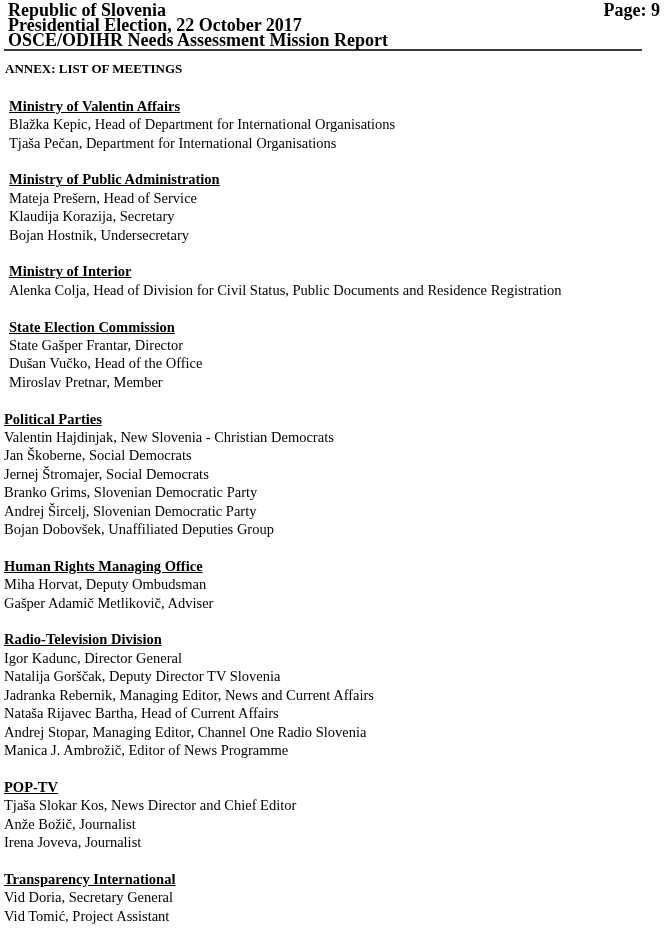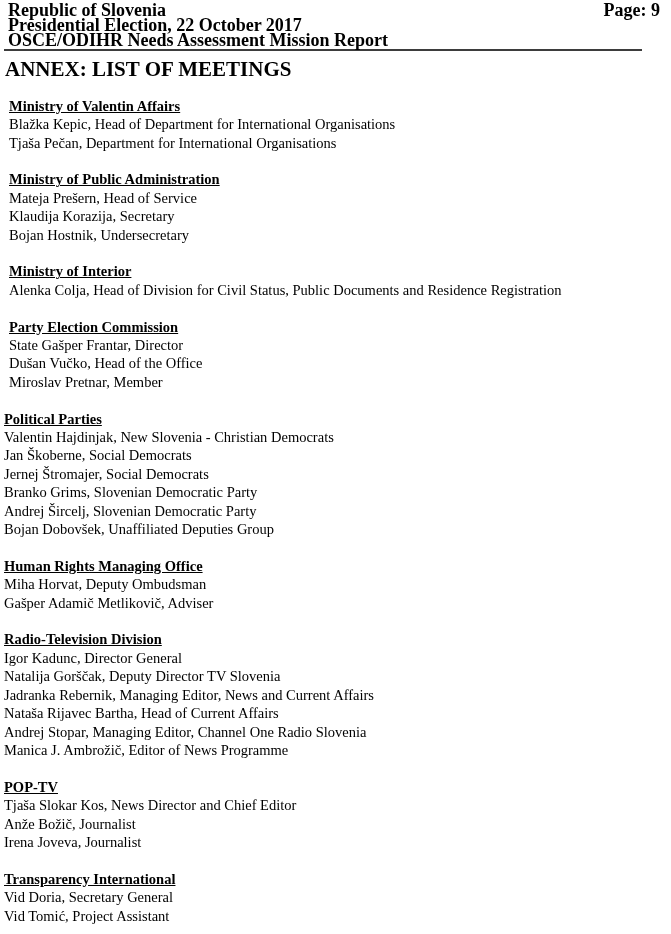--- a/index.html
+++ b/index.html
@@ -38,21 +38,21 @@
   }
   .header-rule {
     height: 2px;
     background: #3d3d3d;
     margin: 1px 19px 0 0;
   }
   
   .annex-title {
     margin: 9px 0 12px 1px;
     font-weight: bold;
-    font-size: 21px;
+    font-size: 13px;
     line-height: 18.4px;
     white-space: nowrap;
     font-family: Liberation Serif, serif;
   }
   
   .section {
     margin-top: 18.4px;
     font-size: 14.5px;
     line-height: 18.4px;
   }
@@ -107,21 +107,21 @@
   </div>
 
   <div class="section indented">
     <p class="section-title">Ministry of Interior</p>
     <div class="entries">
           <p class="entry">Alenka Colja, Head of Division for Civil Status, Public Documents and Residence Registration</p>
         </div>
   </div>
 
   <div class="section indented">
-    <p class="section-title">Party Election Commission</p>
+    <p class="section-title">State Election Commission</p>
     <div class="entries">
           <p class="entry">State Gašper Frantar, Director</p>
           <p class="entry">Dušan Vučko, Head of the Office</p>
           <p class="entry">Miroslav Pretnar, Member</p>
         </div>
   </div>
 
   <div class="section">
     <p class="section-title">Political Parties</p>
     <div class="entries">

